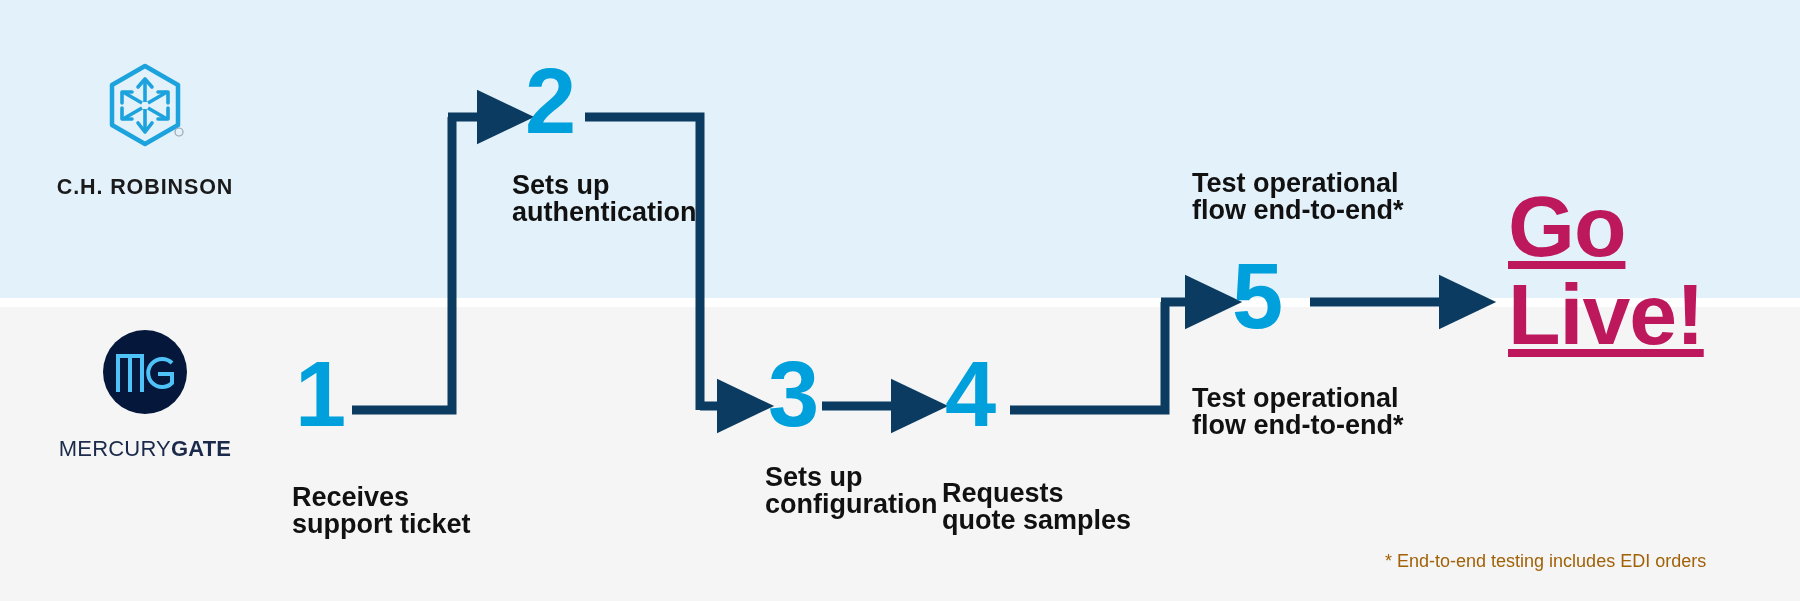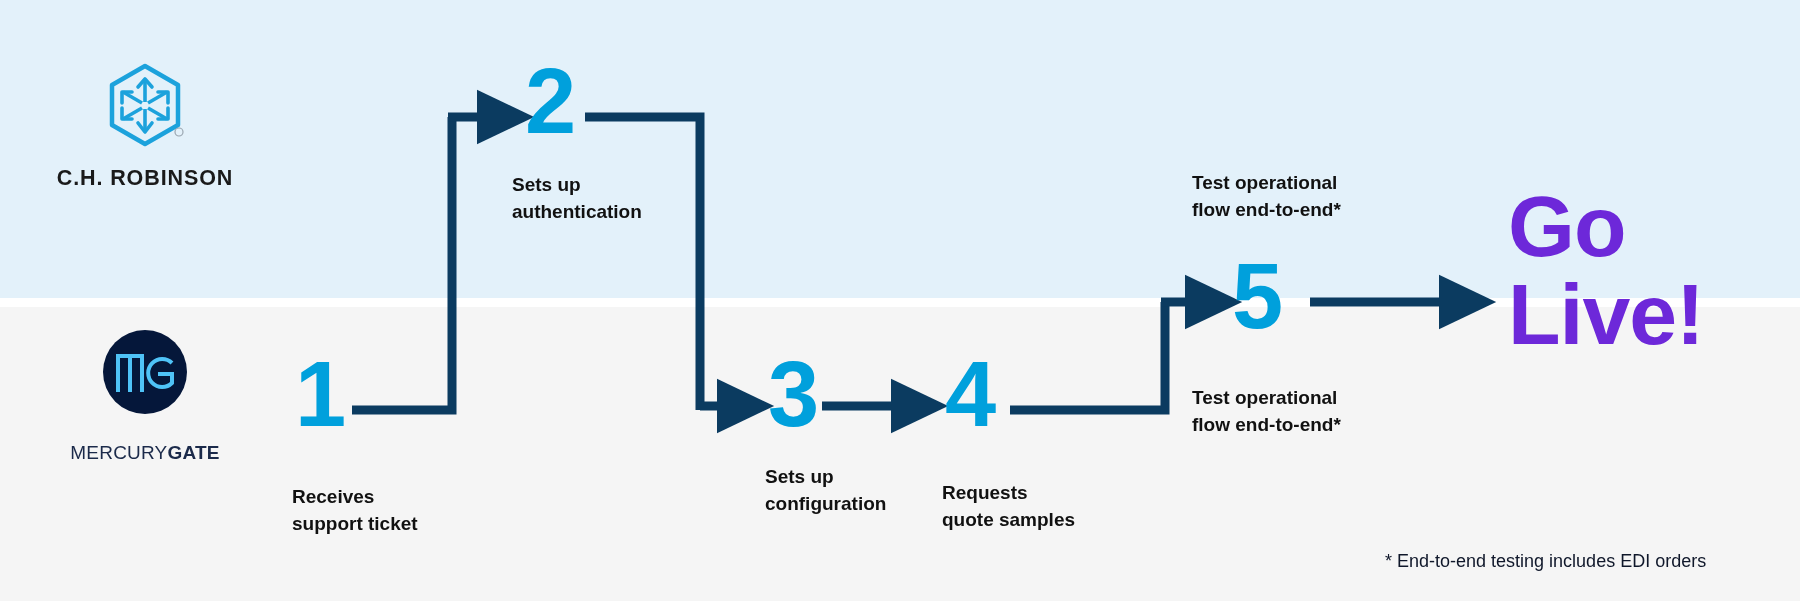--- a/index.html
+++ b/index.html
@@ -47,39 +47,39 @@
 
   
   .logo-block {
     position: absolute;
     text-align: center;
   }
   #chr-logo-block { left: 40px; top: 62px; width: 210px; }
   #mg-logo-block  { left: 40px; top: 330px; width: 210px; }
 
   .chr-wordmark {
-    margin-top: 8px;
+    margin-top: 17px;
     font-size: 21.5px;
     font-weight: bold;
     letter-spacing: 0.9px;
     color: #1A1A1A;
     font-family: "Liberation Sans", sans-serif;
   }
   .mg-circle {
     width: 84px; height: 84px;
     border-radius: 50%;
     background: #05173A;
     margin: 0 auto;
     display: flex;
     align-items: center;
     justify-content: center;
   }
   .mg-wordmark {
-    margin-top: 28px;
-    font-size: 19px;
+    margin-top: 22px;
+    font-size: 22px;
     color: #1B2A4A;
     letter-spacing: 0.2px;
     white-space: nowrap;
   }
   .mg-wordmark .light { font-weight: normal; }
   .mg-wordmark .bold  { font-weight: bold; }
 
   
   .step-num {
     position: absolute;
@@ -88,44 +88,45 @@
     font-size: 92px;
     line-height: 92px;
     font-family: "Liberation Sans", sans-serif;
   }
 
   
   .step-label {
     position: absolute;
     color: #111111;
     font-weight: bold;
-    font-size: 19px;
+    font-size: 27px;
     line-height: 26.5px;
     white-space: pre-line;
     font-family: "Liberation Sans", sans-serif;
   }
 
   
   #go-live {
     position: absolute;
     left: 1508px; top: 182px;
-    color: #6d28d9;
+    color: #be185d;
     font-weight: bold;
     font-size: 86px;
     line-height: 88px;
     white-space: pre-line;
     letter-spacing: -1px;
     font-family: "Liberation Sans", sans-serif;
+    text-decoration: underline;
   }
 
   
   #footnote {
     position: absolute;
     left: 1385px; top: 551px;
-    color: #0f172a;
+    color: #a16207;
     font-size: 18px;
     white-space: nowrap;
     font-family: "Liberation Sans", sans-serif;
   }
 </style>
 </head>
 <body>
 
 <div id="canvas">
 

